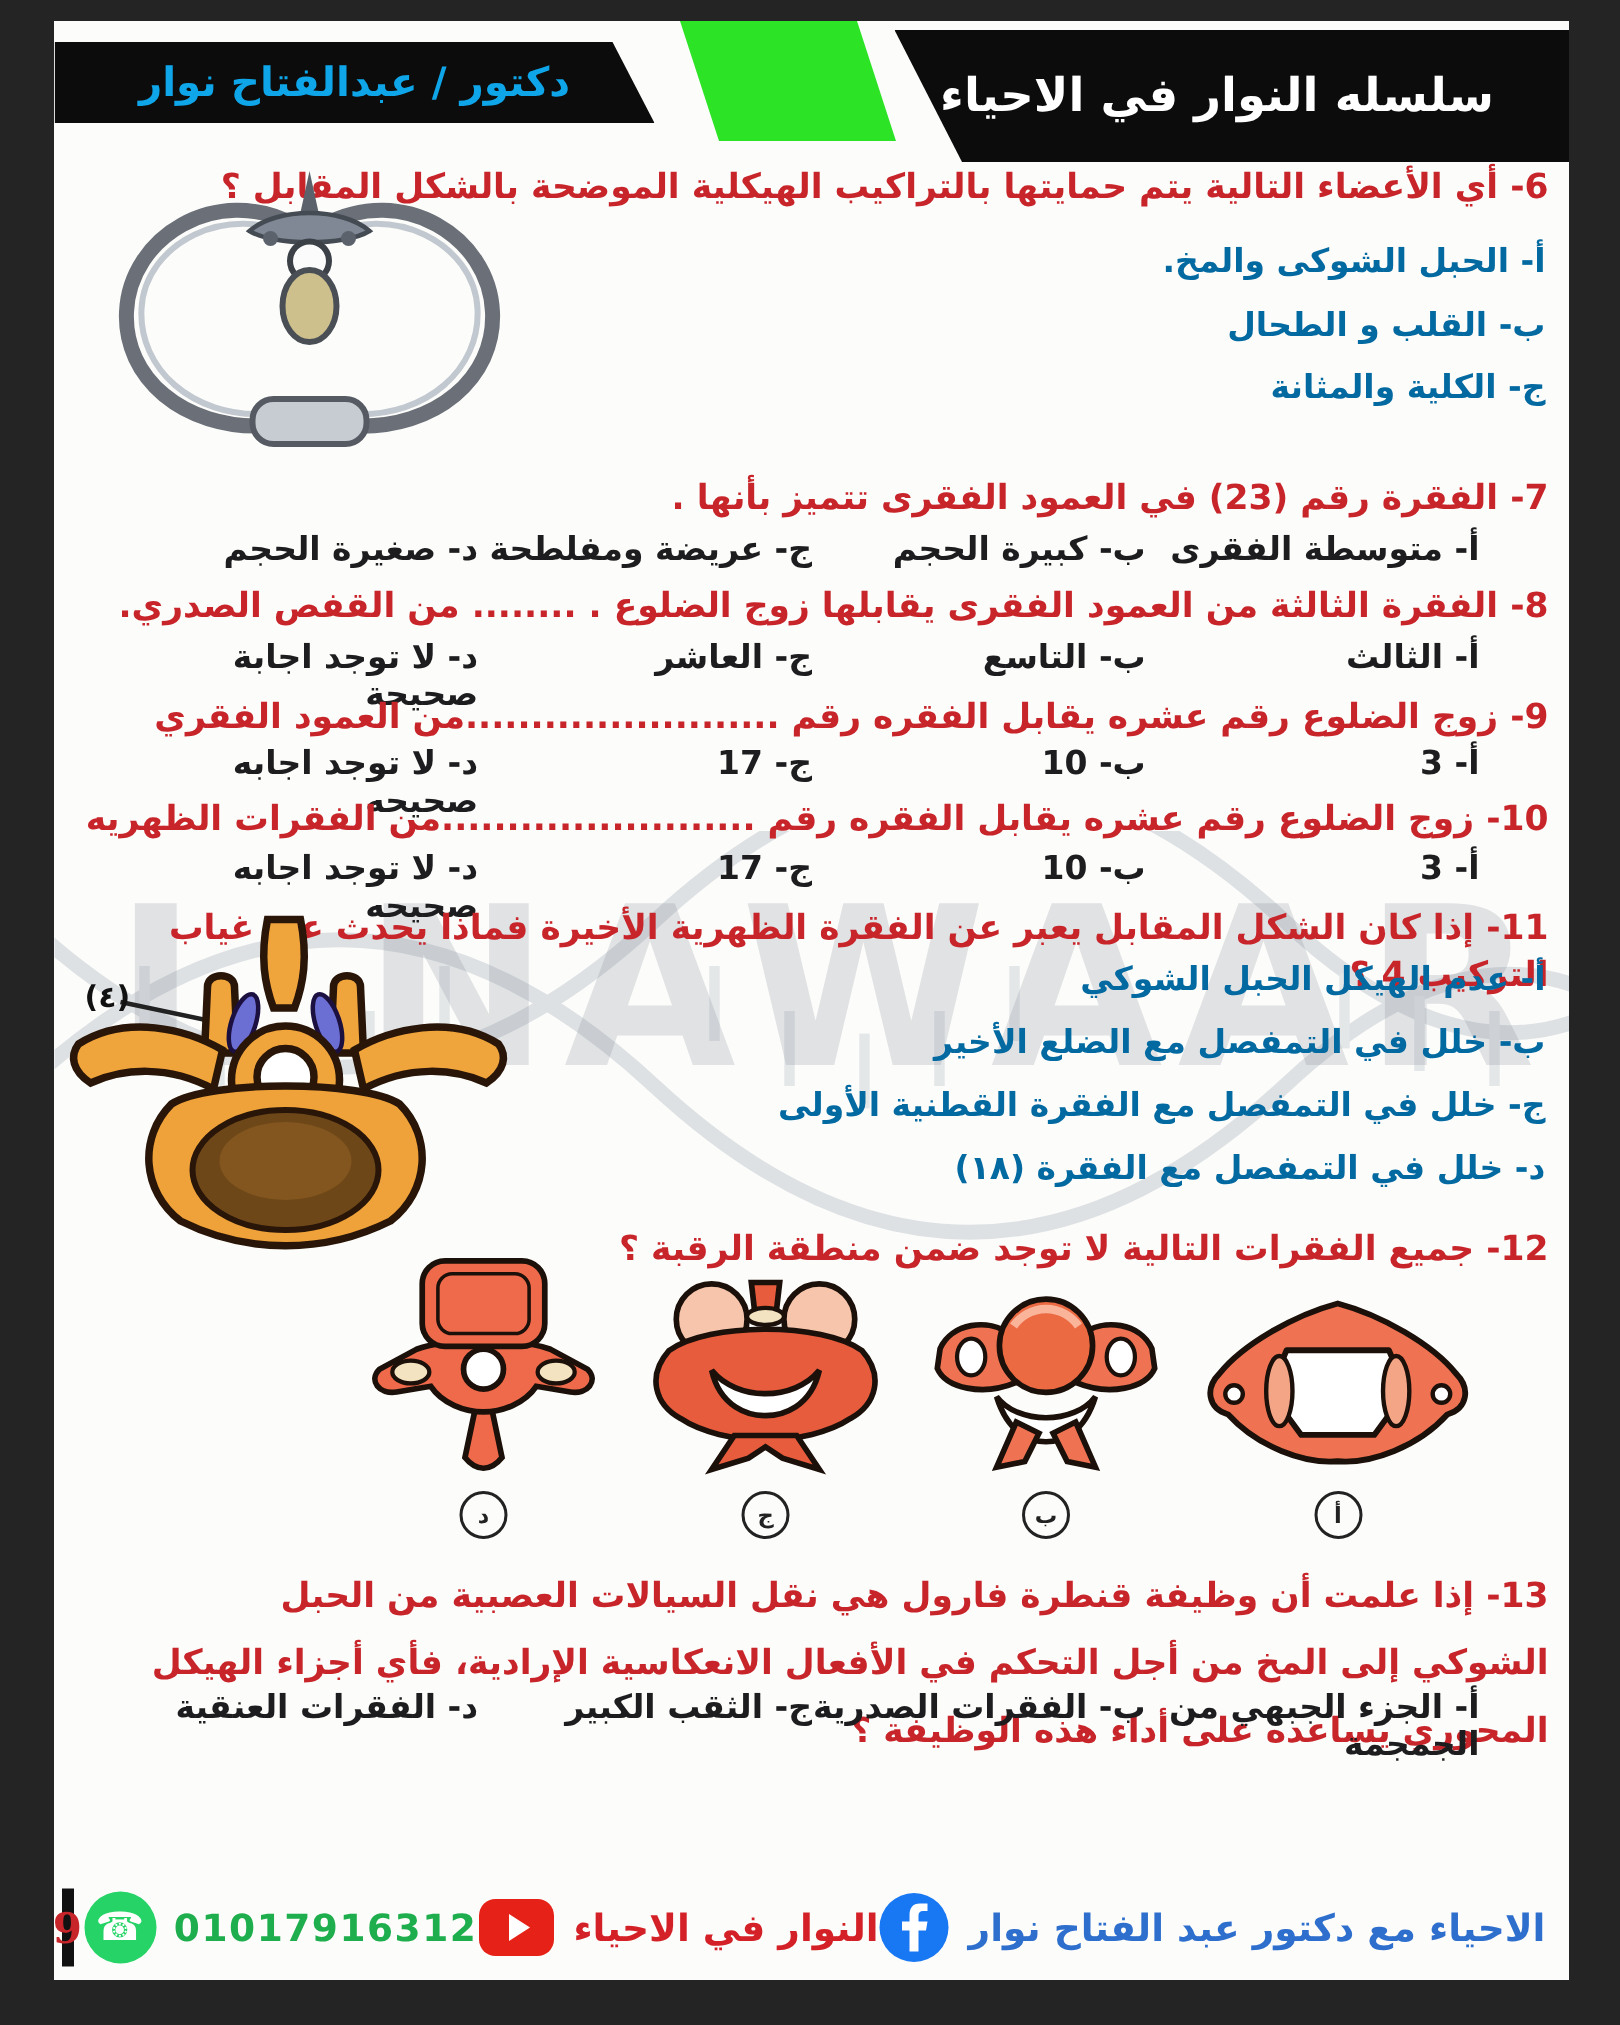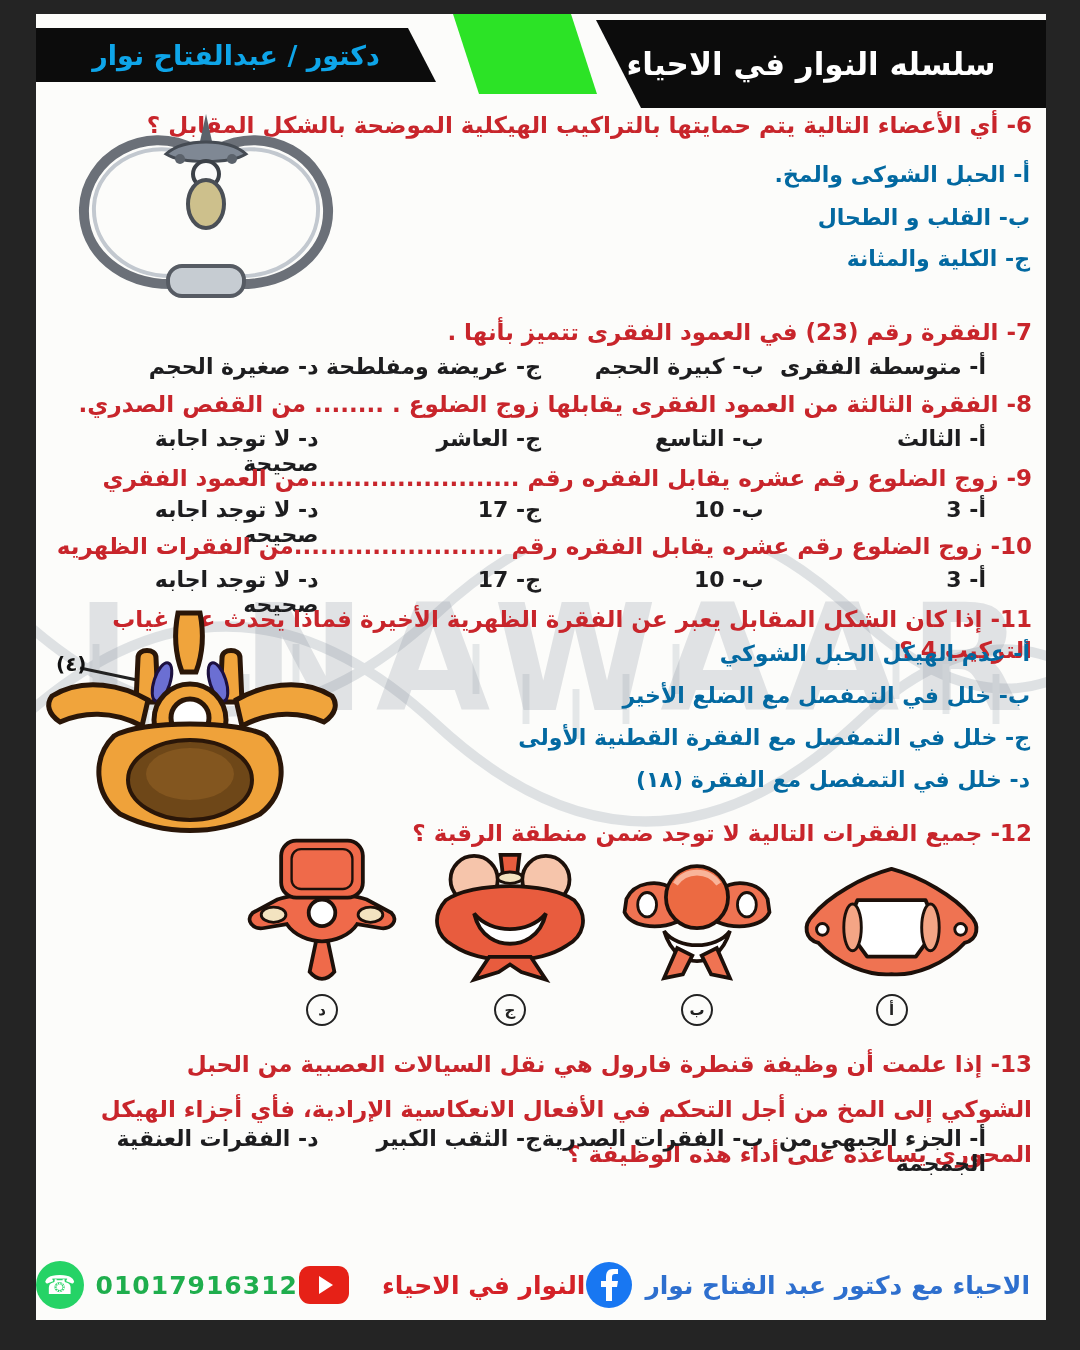--- a/index.html
+++ b/index.html
@@ -46,21 +46,21 @@
   .circ{width:28px;height:28px;border:2px solid #222;border-radius:50%;
         display:flex;align-items:center;justify-content:center;
         font-size:15px;font-weight:bold;color:#222;}
 
   
   .footer{position:absolute;left:12px;right:16px;top:1238px;height:66px;
           display:flex;direction:rtl;align-items:center;justify-content:space-between;}
   .fgroup{display:flex;align-items:center;gap:12px;}
   .ftext{font-weight:bold;font-size:25px;white-space:nowrap;}
   .ftext.blue{color:#2e6fce;}
-  .ftext.red{color:#d42127;margin-left:20px;}
+  .ftext.red{color:#d42127;}
   .ftext.green{color:#1fae4d;direction:ltr;unicode-bidi:embed;letter-spacing:1px;}
   .wa-icon{width:48px;height:48px;border-radius:50%;background:#25d366;color:#fff;
            display:flex;align-items:center;justify-content:center;font-size:26px;}
   .pagebox{position:relative;width:66px;height:66px;}
   .pagebox .rot{position:absolute;inset:5px;background:#111;transform:rotate(10deg);}
   .pagebox .inner{position:absolute;inset:7px;background:#fff;border:4px solid #111;
                   display:flex;align-items:center;justify-content:center;}
   .pagebox .inner span{color:#c8252b;font-size:28px;font-weight:bold;
                        font-family:"DejaVu Serif",serif;}
 </style>

